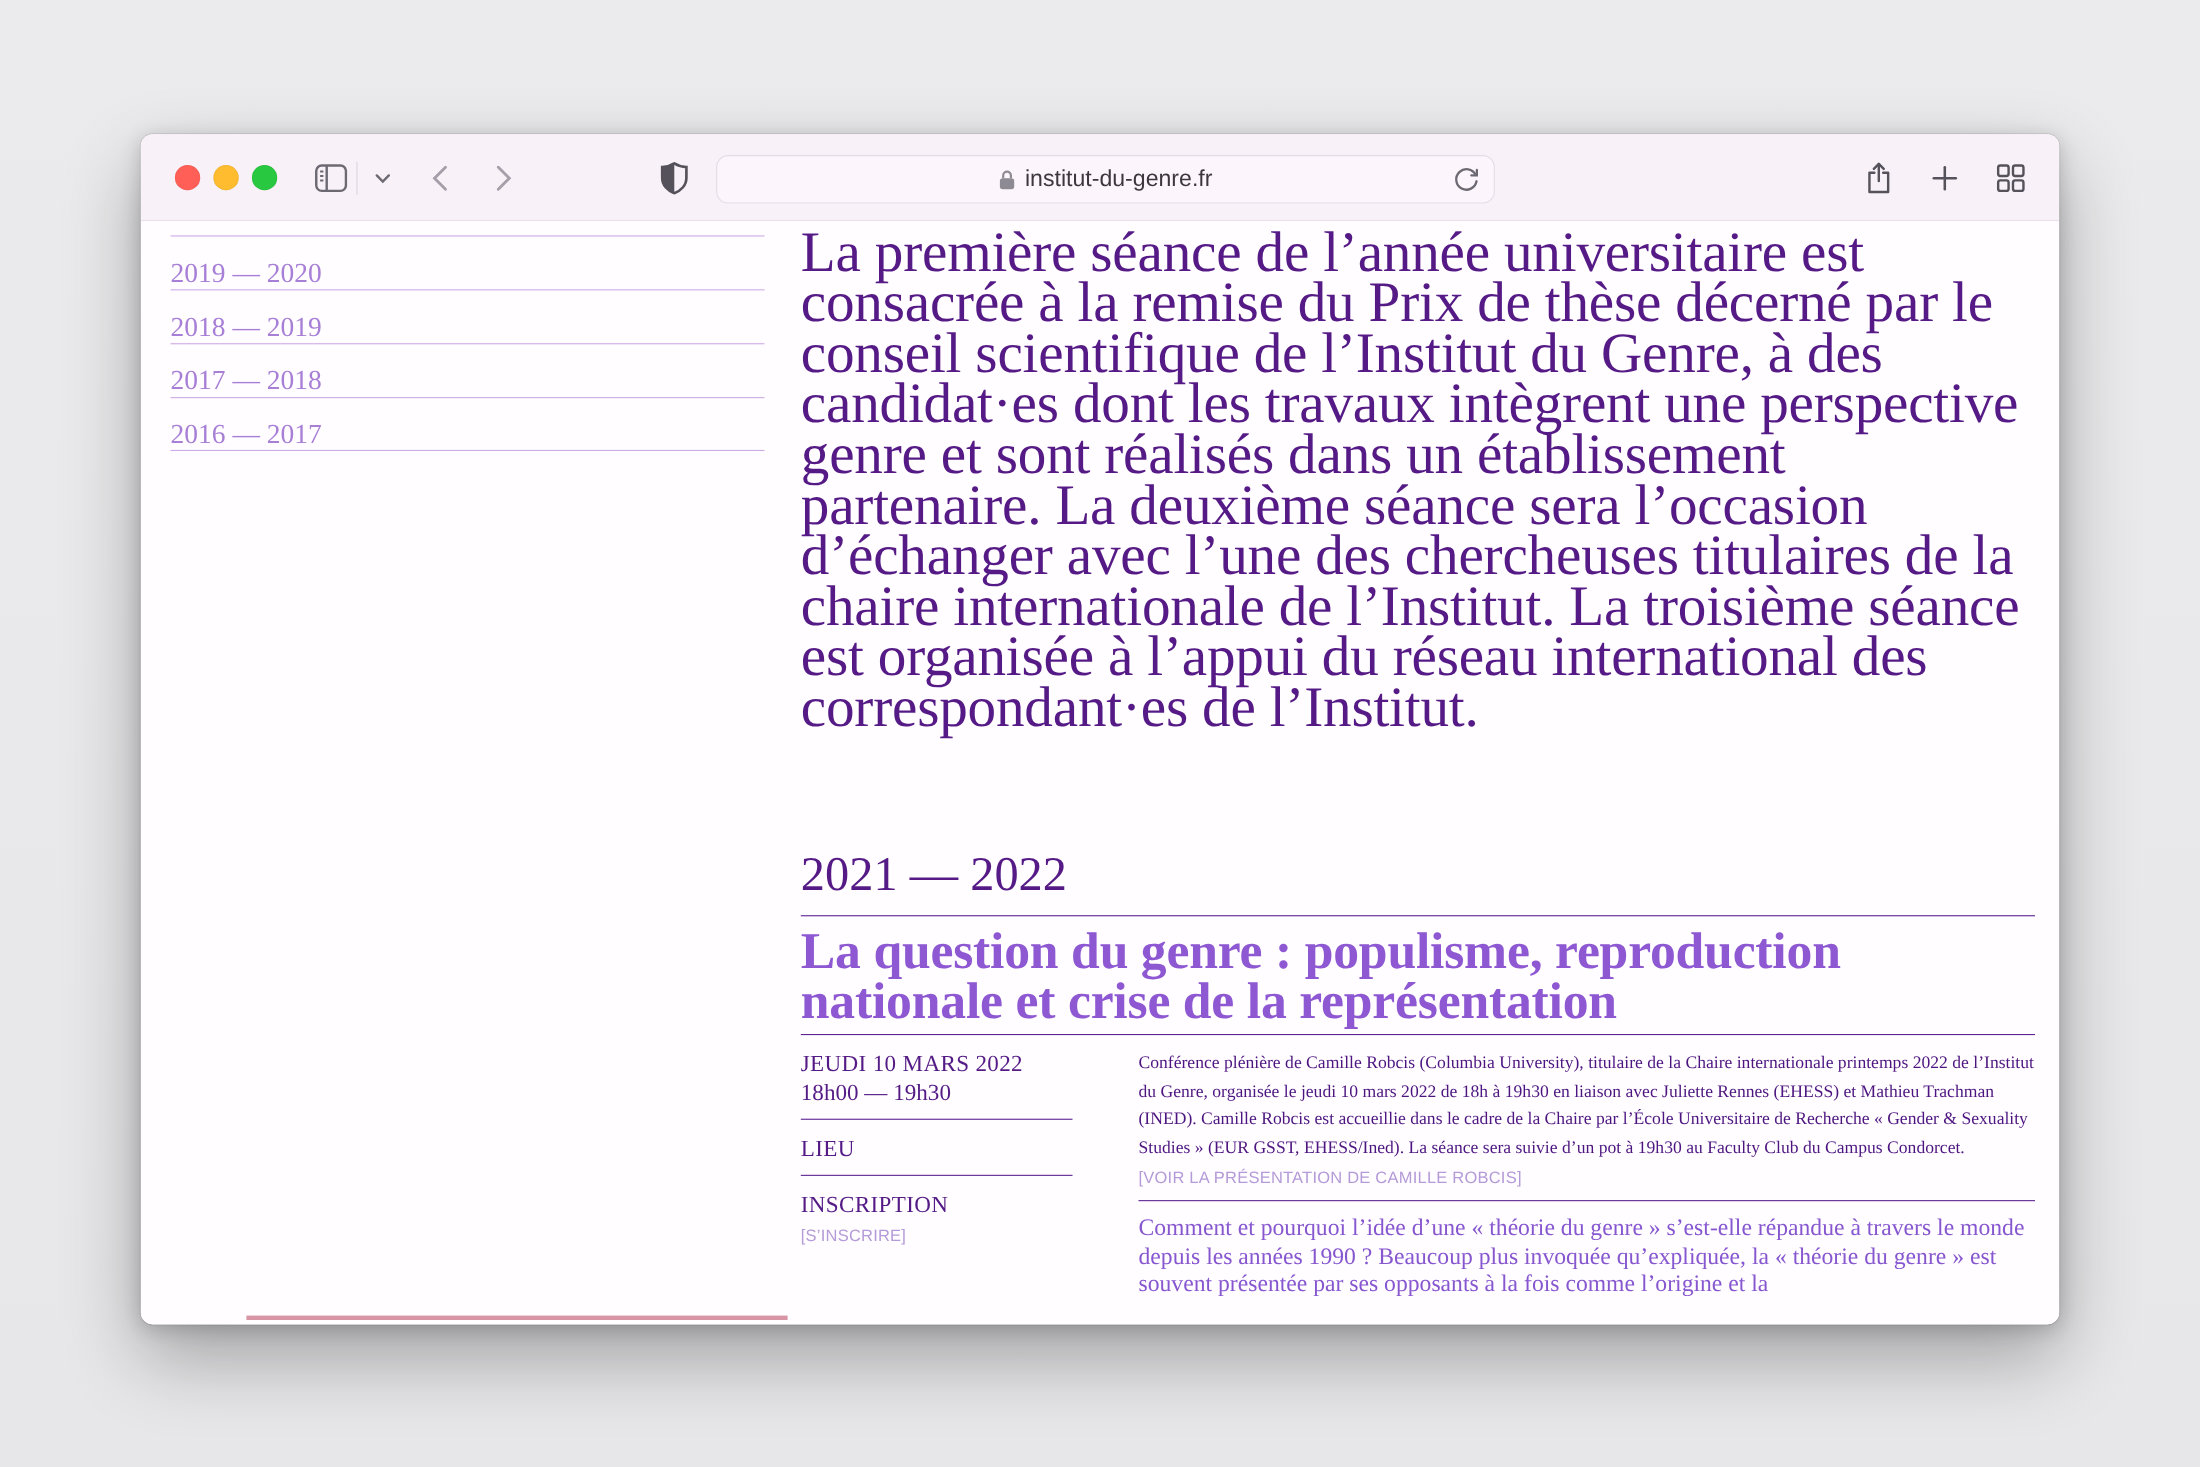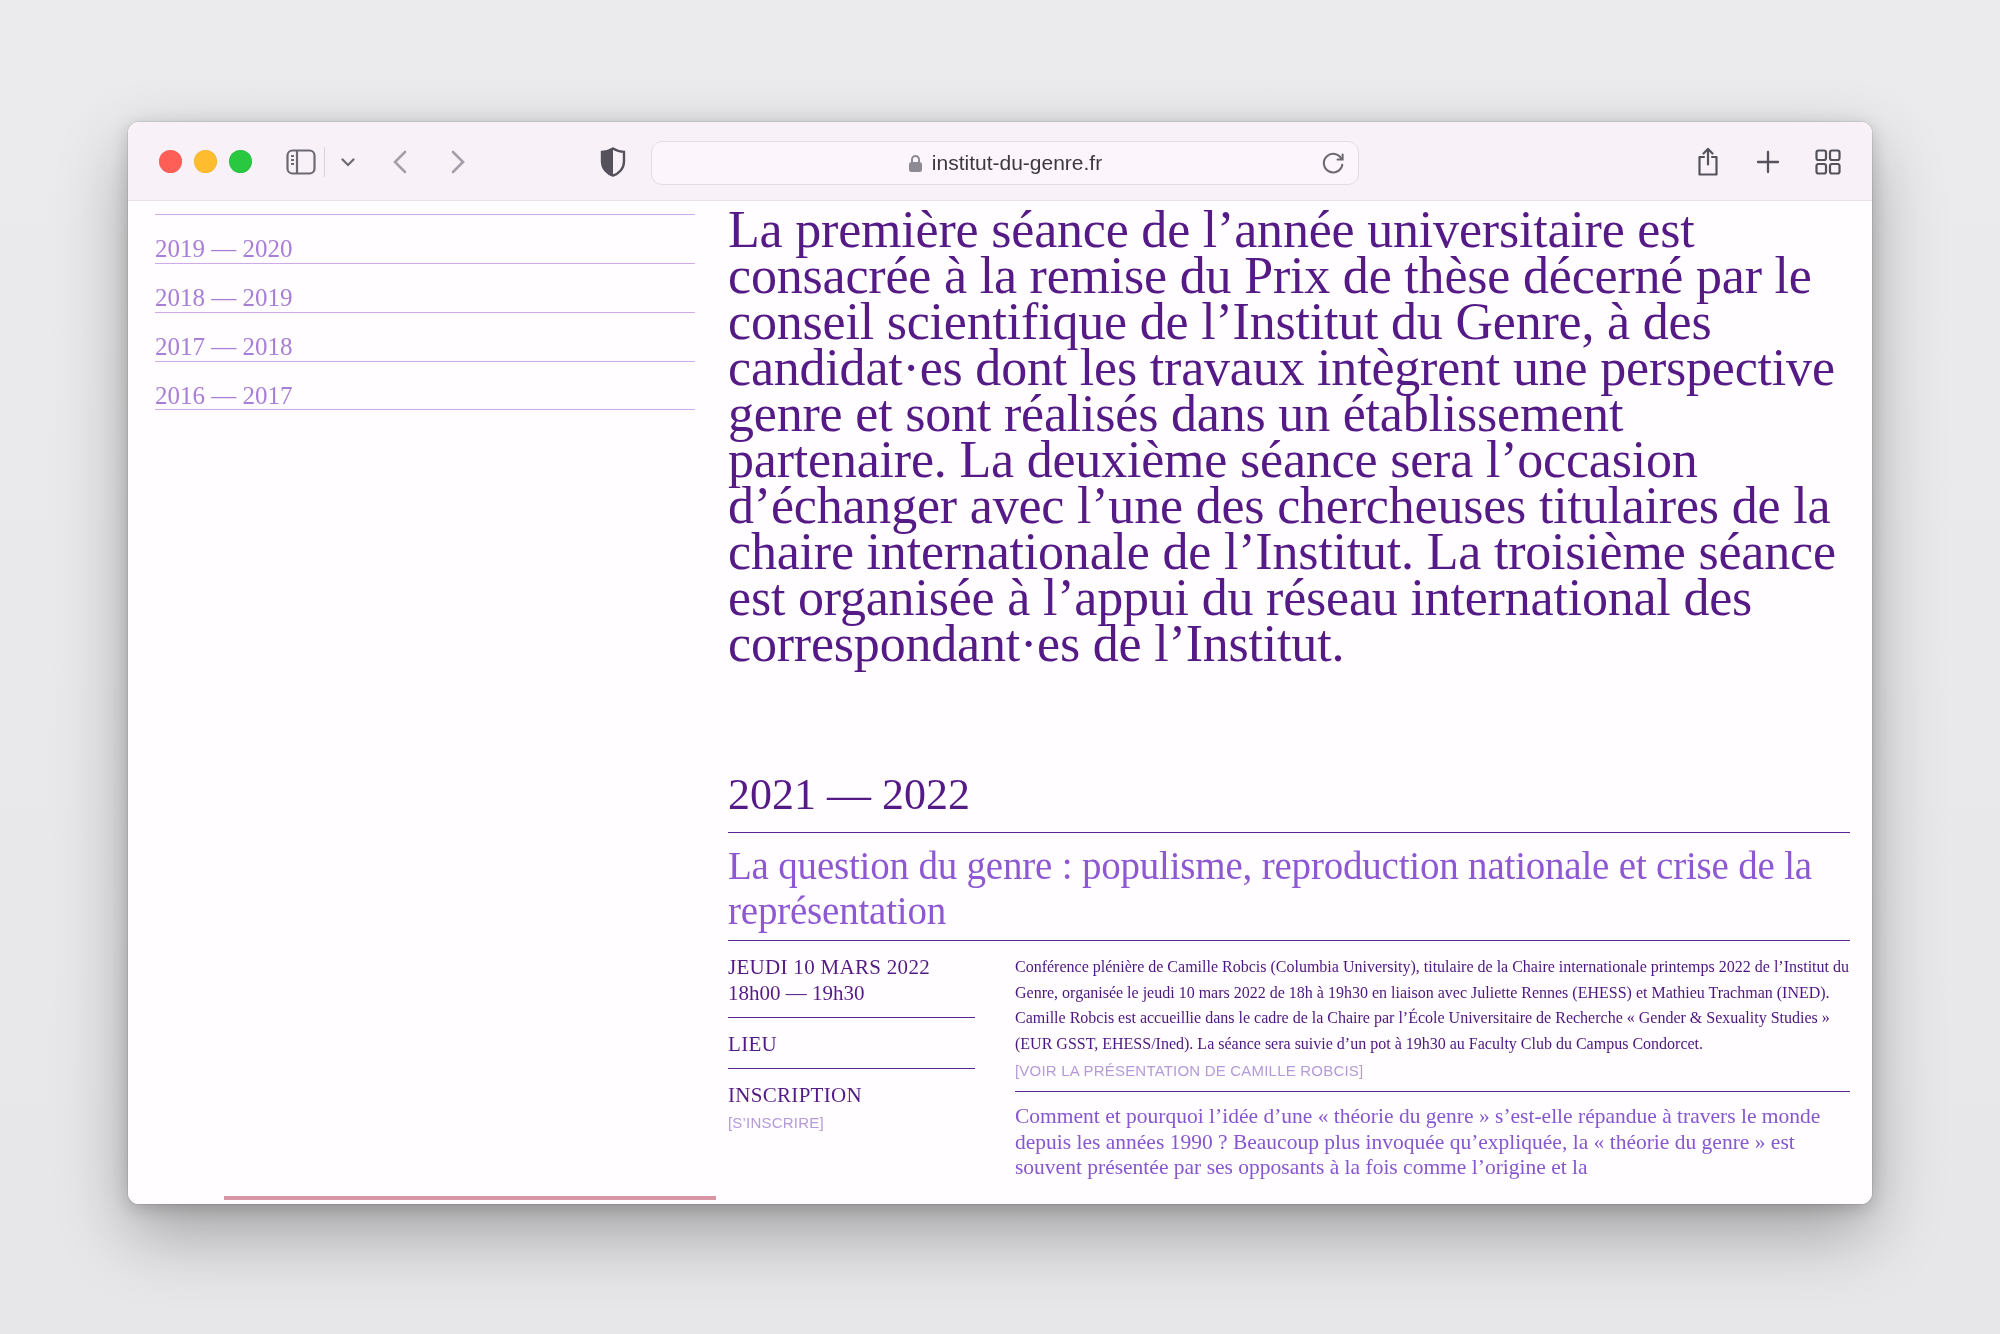--- a/index.html
+++ b/index.html
@@ -38,22 +38,22 @@
   .yearlist li{
     box-sizing:border-box;height:49px;padding-top:20px;
     border-top:1.5px solid #cfaae6;
     font-size:25px;color:#a87fd6;cursor:pointer;
   }
   .yearlist li:last-child{border-bottom:1.5px solid #cfaae6;}
   .main{position:absolute;left:600px;top:0;width:1122px;}
   .intro{margin:6px 0 0 0;font-size:52px;line-height:46px;color:#551a86;letter-spacing:-.2px;}
   .season{margin:103px 0 0 0;font-size:44px;line-height:50px;font-weight:normal;color:#551a86;}
   .rule-dark{border:none;border-top:1.6px solid #5e2493;margin:12px 0 0 0;}
-  .title{margin:10px 0 0 0;font-size:39px;line-height:45px;font-weight:normal;color:#8e58d2;letter-spacing:-.2px;}
-  .details{display:flex;gap:40px;margin-top:13px;}
+  .title{margin:10px 0 0 0;font-size:47px;line-height:45px;font-weight:bold;color:#8e58d2;letter-spacing:-.2px;}
+  .details{display:flex;gap:60px;margin-top:13px;}
   .col-info{width:247px;flex:0 0 247px;color:#541a85;font-size:21px;line-height:26px;}
   .col-info .lc-rule{border:none;border-top:1.6px solid #5e2493;margin:11px 0 13px 0;}
   .col-text{flex:1;min-width:0;}
   .desc{margin:0;font-size:16px;line-height:25.5px;color:#4d1580;}
   .minilink{
     display:inline-block;margin-top:6px;background:none;border:none;padding:0;cursor:pointer;
     font-family:Liberation Sans, sans-serif;font-size:15px;letter-spacing:.2px;color:#b49ad8;
   }
   .rc-rule{border:none;border-top:1.6px solid #5e2493;margin:11px 0 12px 0;}
   .abstract{margin:0;font-size:21.5px;line-height:25.5px;color:#8757d0;}

